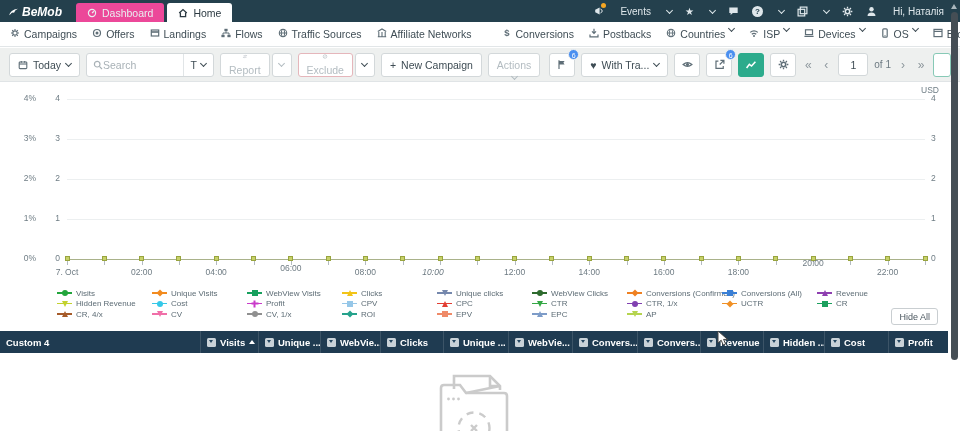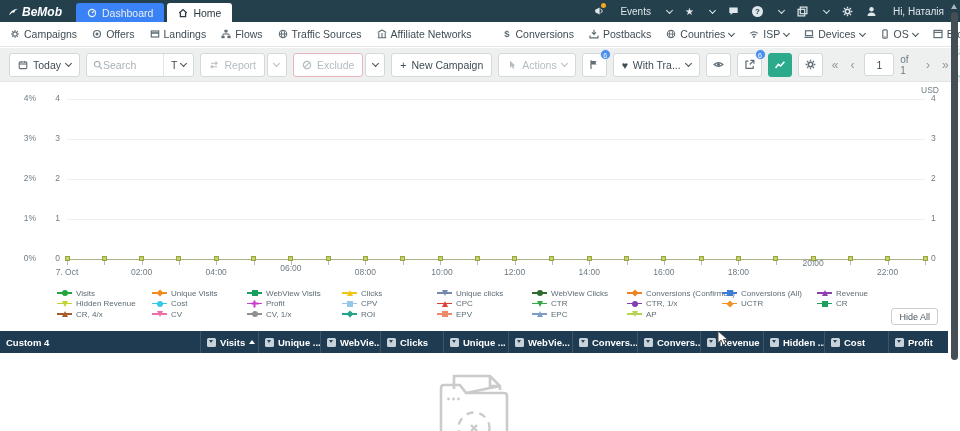--- a/index.html
+++ b/index.html
@@ -3,40 +3,40 @@
 <meta charset="utf-8">
 <style>
   * { margin:0; padding:0; box-sizing:border-box; }
   body { font-family:"Liberation Sans",sans-serif; background:#fff; }
   .screen { position:relative; width:960px; height:431px; overflow:hidden; background:#fff; }
 
   
   .topbar { position:absolute; top:0; left:0; width:960px; height:22px; background:#24404d; display:flex; align-items:flex-end; padding-left:8px; }
   .logo { display:flex; align-items:center; gap:3px; color:#fff; font-size:12px; font-weight:bold; font-style:italic; margin:0 14px 3px 0; }
   .tb-tab { height:19px; display:flex; align-items:center; gap:5px; padding:0 11px; font-size:10.5px; border-radius:3px 3px 0 0; margin-right:3px; }
-  .tb-tab.dash { background:#3b82f6; color:#e9eef1; }
+  .tb-tab.dash { background:#ec4899; color:#e9eef1; }
   .tb-tab.home { background:#ffffff; color:#2c3a42; }
   .tb-right { position:absolute; right:16px; top:0; height:22px; display:flex; align-items:center; gap:13px; color:#dfe7eb; font-size:10px; }
   .tb-ic { display:flex; align-items:center; gap:16px; position:relative; }
   .dot-badge { position:absolute; top:-3px; left:7px; width:5px; height:5px; border-radius:50%; background:#f5a623; }
   .help-circle { width:11px; height:11px; border-radius:50%; background:#dfe7eb; color:#24404d; font-size:8px; font-weight:bold; display:flex; align-items:center; justify-content:center; }
 
   
   .cv { width:5px; height:5px; border-right:1.2px solid currentColor; border-bottom:1.2px solid currentColor; transform:rotate(45deg); margin-top:-2px; display:inline-block; flex:none; }
 
   
   .subnav { position:absolute; top:22px; left:0; width:960px; height:25px; background:#fff; border-bottom:1px solid #e2e6e8; display:flex; align-items:center; gap:15px; padding:0 10px; font-size:10.5px; color:#3f4d55; }
-  .nav-item { display:flex; align-items:center; gap:4px; cursor:pointer; white-space:nowrap; }
+  .nav-item { display:flex; gap:4px; cursor:pointer; white-space:nowrap; }
   .nav-item svg { color:#5f6e77; }
   .nav-div { width:1px; height:14px; background:#dde2e4; }
 
   
   .toolbar { position:absolute; top:48px; left:0; width:960px; height:34px; background:#eef0ef; border-bottom:1px solid #e0e4e6; display:flex; align-items:center; gap:6px; padding:0 9px; }
   .btn { height:24px; background:#fff; border:1px solid #d3d8da; border-radius:3px; display:inline-flex; align-items:center; gap:5px; padding:0 8px; font-size:10.5px; color:#3e4c54; cursor:pointer; white-space:nowrap; }
-  .btn.disabled { color:#b3bcc1; }
+  .btn.disabled { color:#b3bcc1;flex-direction:column; }
   .btn.disabled svg { color:#b3bcc1; }
   .btn svg { color:#5f6e77; }
   .split { display:flex; gap:2px; }
   .btn.sq { width:20px; padding:0; justify-content:center; }
   .btn.excl { border-color:#e5b6bb; }
   .search { height:24px; width:128px; background:#fff; border:1px solid #d3d8da; border-radius:3px; display:flex; align-items:center; padding-left:6px; }
   .search input { border:none; outline:none; flex:1; width:60px; font-size:10.5px; font-family:"Liberation Sans",sans-serif; color:#3e4c54; }
   .search input::placeholder { color:#a8b1b6; }
   .search-type { display:flex; align-items:center; gap:4px; border-left:1px solid #e1e5e7; height:100%; padding:0 7px; font-size:10.5px; color:#3e4c54; }
   .tright { margin-left:auto; display:flex; align-items:center; gap:6px; }
@@ -442,21 +442,21 @@
       <div class="dmark" style="left: 847.891px; top: 174px; background: rgb(199, 209, 104);"></div>
       <div class="xtick" style="left: 887.696px; top: 179px;"></div>
       <div class="dmark" style="left: 885.196px; top: 174px; background: rgb(199, 209, 104);"></div>
       <div class="xtick" style="left: 925px; top: 179px;"></div>
       <div class="dmark" style="left: 922.5px; top: 174px; background: rgb(199, 209, 104);"></div>
       <div class="xlab" style="left: 50px; top: 185px;">7. Oct</div>
       <div class="xlab" style="left: 124.609px; top: 185px;">02:00</div>
       <div class="xlab" style="left: 199.217px; top: 185px;">04:00</div>
       <div class="xlab" style="left: 273.826px; top: 181px;">06:00</div>
       <div class="xlab" style="left: 348.435px; top: 185px;">08:00</div>
-      <div class="xlab" style="left: 425px; top: 185px;">10:00</div>
+      <div class="xlab" style="left: 416px; top: 185px; font-style: italic;">10:00</div>
       <div class="xlab" style="left: 497.652px; top: 185px;">12:00</div>
       <div class="xlab" style="left: 572.261px; top: 185px;">14:00</div>
       <div class="xlab" style="left: 646.87px; top: 185px;">16:00</div>
       <div class="xlab" style="left: 721.478px; top: 185px;">18:00</div>
       <div class="xlab" style="left: 796.087px; top: 176px;">20:00</div>
       <div class="xlab" style="left: 870.696px; top: 185px;">22:00</div>
     </div>
 
   <div class="legend">
     <div class="legend-grid" id="legend-grid">

